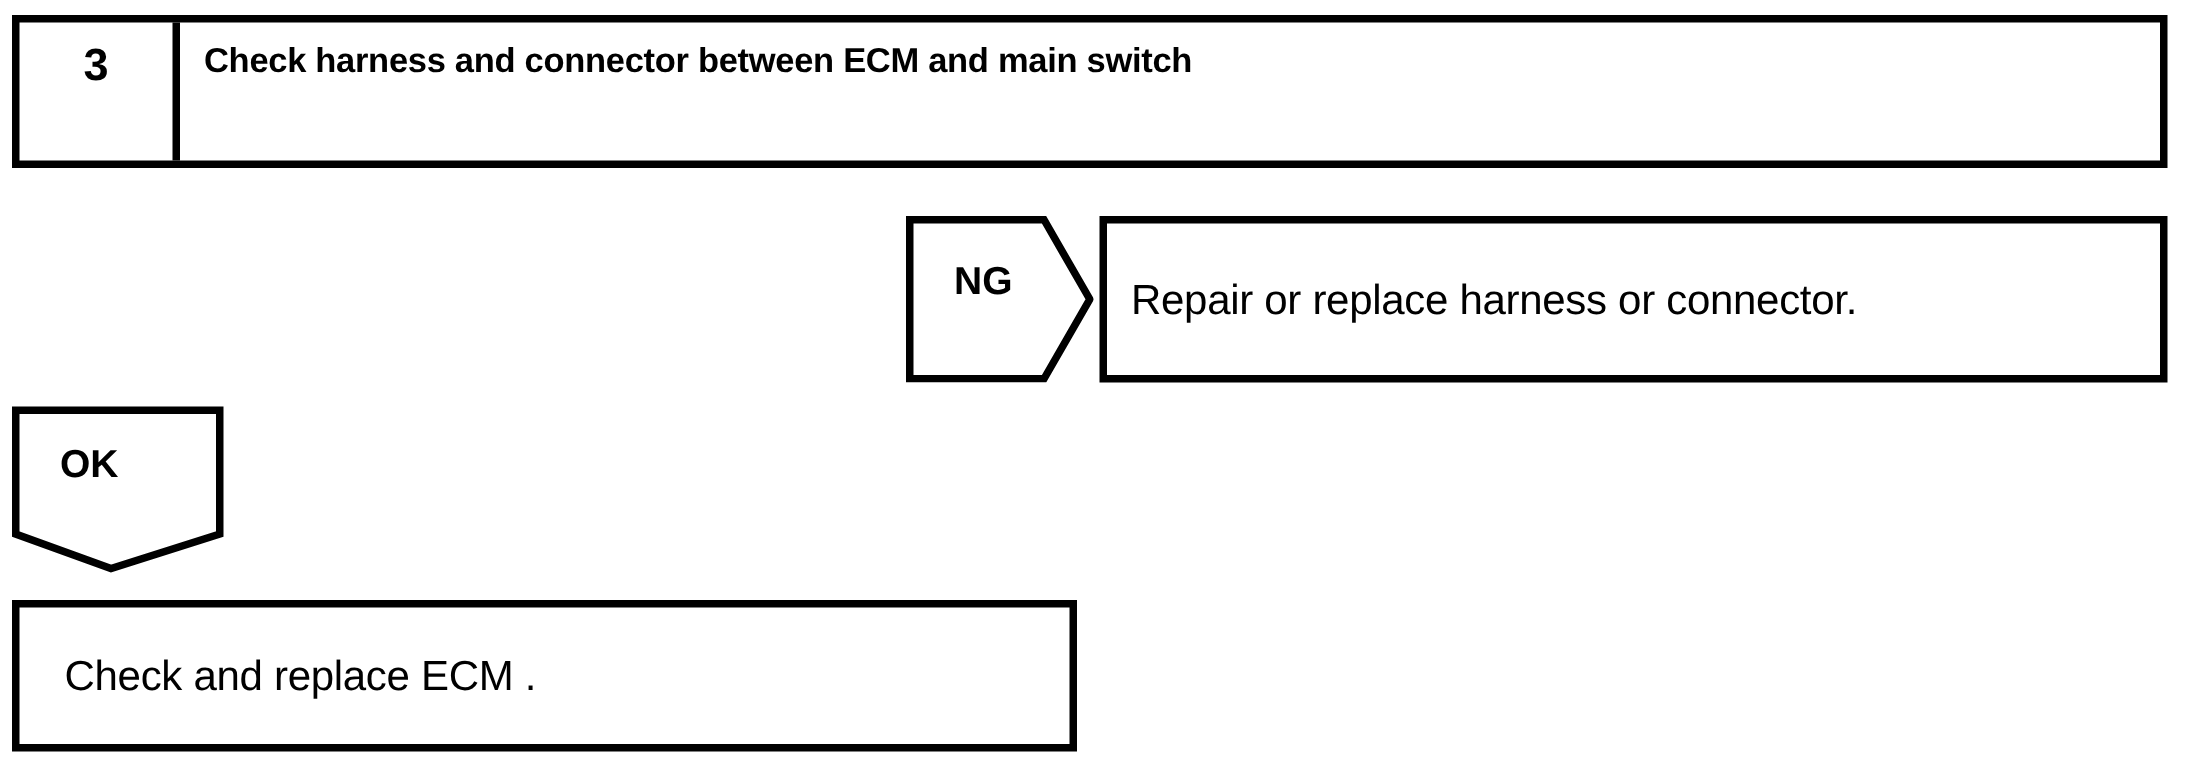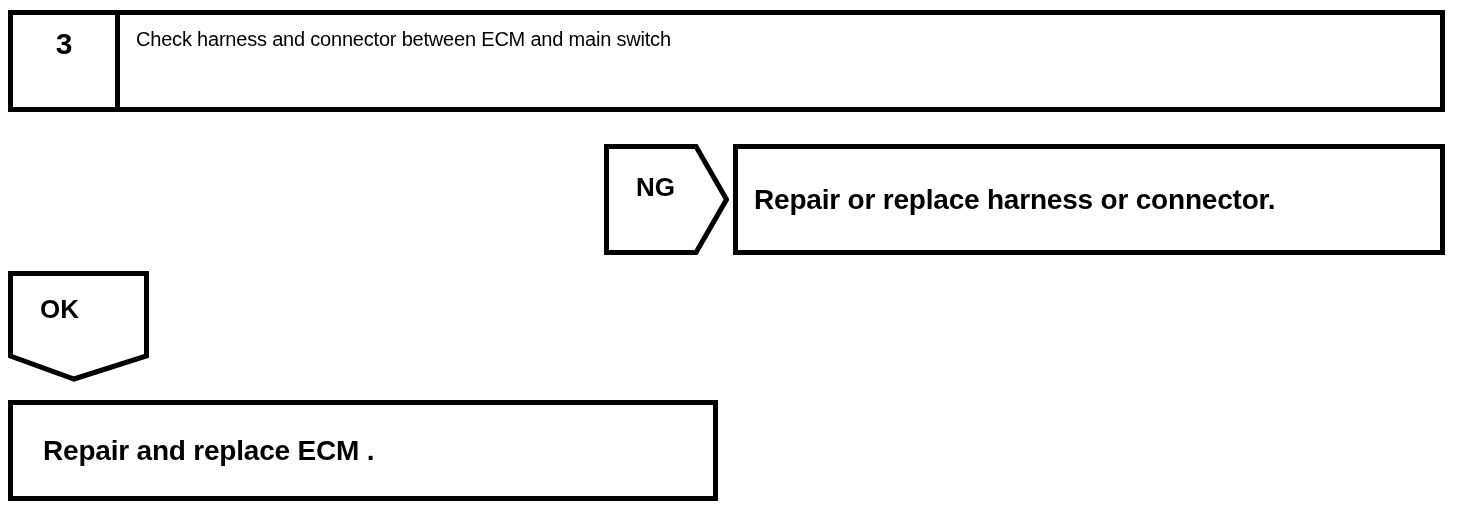--- a/index.html
+++ b/index.html
@@ -51,22 +51,22 @@
   }
   .step-title-cell {
     flex: 1 1 auto;
     display: flex;
     align-items: flex-start;
     justify-content: flex-start;
     padding: 13px 0 0 16px;
     box-sizing: border-box;
   }
   .step-title-text {
-    font-size: 20px;
-    font-weight: normal;
+    font-size: 23px;
+    font-weight: bold;
     color: #000000;
     line-height: 1.12;
     white-space: nowrap;
     letter-spacing: -0.2px;
   }
 
   
   .ng-arrow {
     position: absolute;
     left: 604px;
@@ -104,21 +104,21 @@
     align-items: center;
   }
   .result-box-ng {
     left: 733px;
     top: 144px;
     width: 712px;
     height: 111px;
   }
   .result-text {
     font-size: 28px;
-    font-weight: bold;
+    font-weight: normal;
     color: #000000;
     line-height: 1.12;
     white-space: nowrap;
     letter-spacing: -0.2px;
     padding-left: 16px;
   }
 
   
   .ok-arrow {
     position: absolute;
@@ -169,16 +169,16 @@
   </div>
 
   <div class="ok-arrow">
     <svg viewBox="0 0 145 112" preserveAspectRatio="none">
       <polygon points="4.5,3.5 140.5,3.5 140.5,86 68,109 4.5,86" fill="#ffffff" stroke="#000000" stroke-width="5" stroke-linejoin="miter"></polygon>
     </svg>
   </div>
   <span class="branch-label ok-label">OK</span>
 
   <div class="result-box result-box-ok">
-    <span class="result-text result-text-ok">Repair and replace ECM .</span>
+    <span class="result-text result-text-ok">Check and replace ECM .</span>
   </div>
 
 </div>
 
 </body></html>

